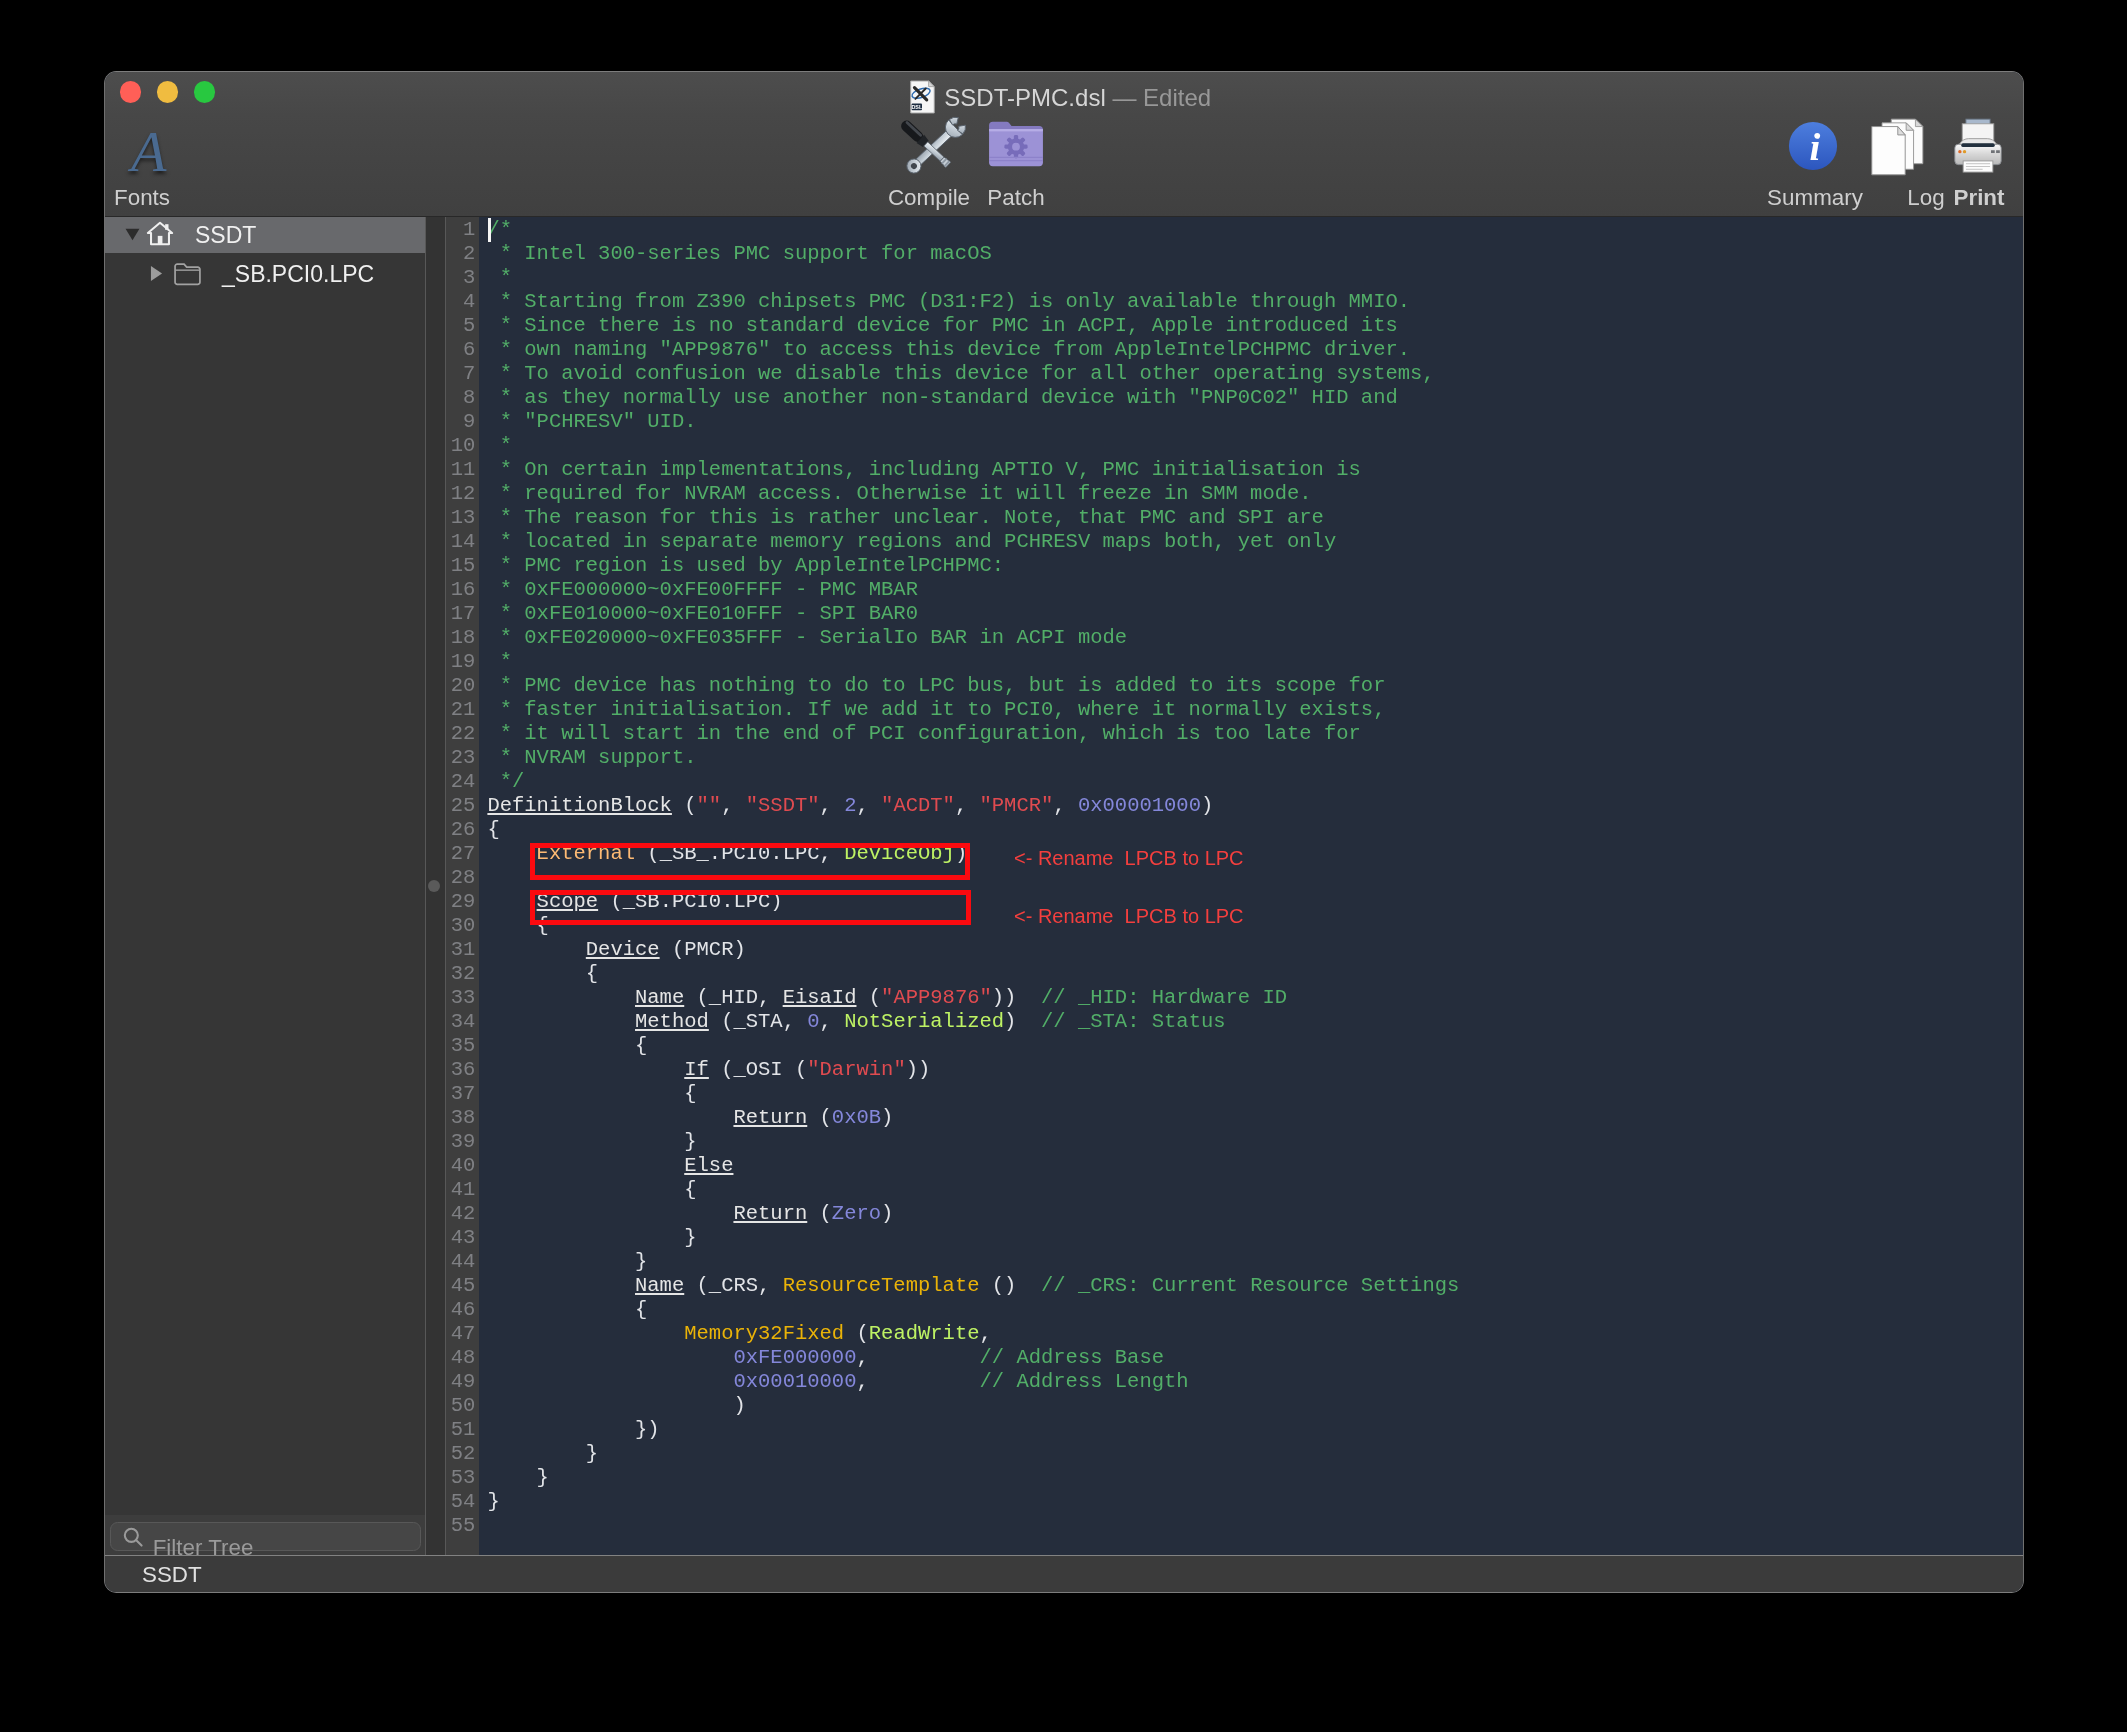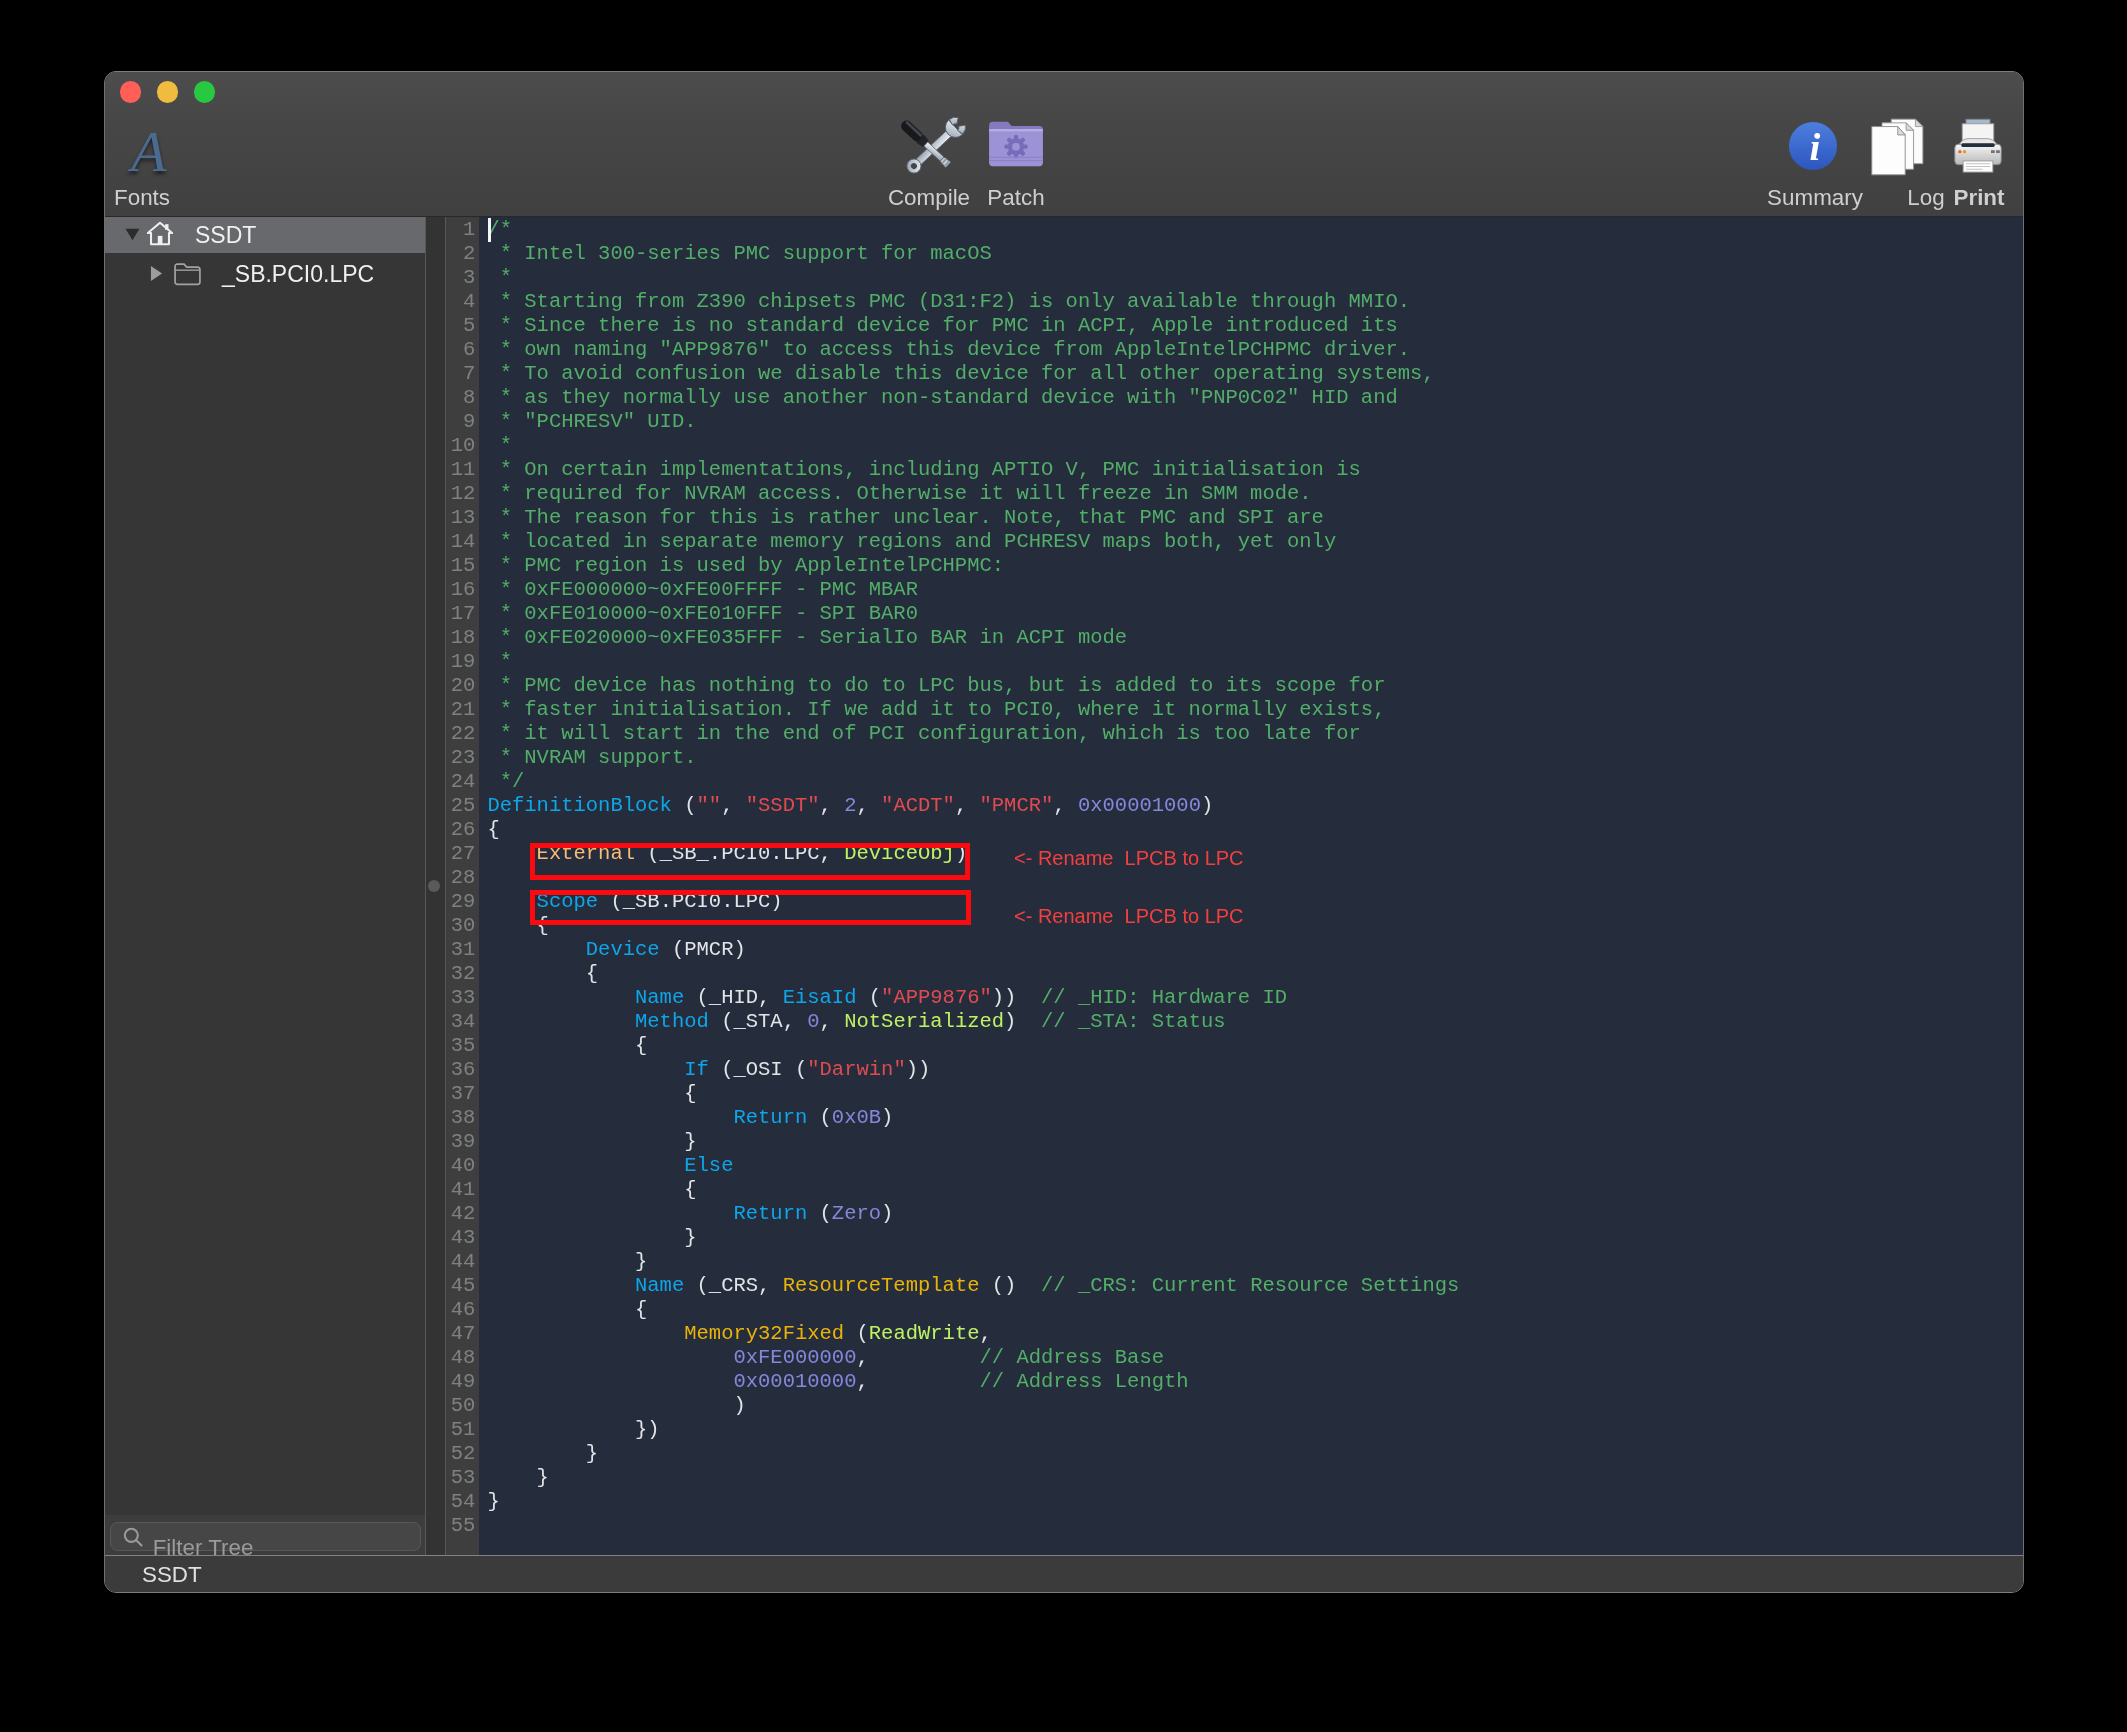--- a/index.html
+++ b/index.html
@@ -22,36 +22,45 @@
   #filterbox span{position:absolute;left:42px;top:12px;font-size:22.4px;color:#9a9a9a;}
   
   #divider{position:absolute;left:320px;top:145px;width:21.4px;height:1338px;background:#333333;
      border-left:1.9px solid #585858;border-right:1.9px solid #585858;}
   #gutter{position:absolute;left:341px;top:145px;width:33px;height:1338px;background:#3e3e3e;}
   #editor{position:absolute;left:374px;top:145px;width:1544px;height:1338px;background:#252d3c;}
   pre{margin:0;font-family:"Liberation Mono",monospace;font-size:20.5px;line-height:24px;}
   #nums{position:absolute;right:3.7px;top:0.9px;text-align:right;color:#7f8084;}
   #codep{position:absolute;left:8.4px;top:0.9px;color:#e2e4e8;}
   i{font-style:normal;}
-  .m{color:#52ae68;} .k{color:#0ea5e9;} .o{color:#fdba74;} .t{color:#bef264;}
+  .m{color:#52ae68;} .k{color:#e5e5e5;text-decoration:underline;} .o{color:#fdba74;} .t{color:#bef264;}
   .s{color:#e04b50;} .n{color:#8487da;} .g{color:#eab308;}
   
   #status{position:absolute;left:0;top:1483px;width:1918px;height:37px;background:#3b3b3b;border-top:1.9px solid #828282;}
   #status span{position:absolute;left:37px;top:5.6px;font-size:22.4px;color:#e0e0e0;}
   
   .redbox{position:absolute;border:5.6px solid #fb0a0f;}
   .ann{position:absolute;color:#f43f3e;font-size:20px;line-height:34px;white-space:pre;}
   #caret{position:absolute;left:383px;top:146px;width:2.8px;height:24px;background:#f5f5f5;}
   #dot28{position:absolute;left:323px;top:808px;width:12px;height:12px;border-radius:50%;background:#5a5a5a;}
 </style></head><body>
 <div id="win">
   <div id="toolbar">
     <div class="tl" style="left:15px;background:#ff5f57"></div>
     <div class="tl" style="left:52px;background:#f0bc40"></div>
     <div class="tl" style="left:89px;background:#28c840"></div>
+    <div id="title"><svg style="vertical-align:-8.4px;font-size:26px" width="32" height="34" viewBox="0 0 34 36">
+      <path d="M5 1 h19 l6 6 v28 h-25 z" fill="#f6f6f6" stroke="#a8a8a8"></path>
+      <path d="M24 1 l6 6 h-6 z" fill="#d4d4d4" stroke="#a8a8a8"></path>
+      <ellipse cx="16" cy="14" rx="10" ry="4.5" fill="none" stroke="#2f6cb0" stroke-width="1.6" transform="rotate(-18 16 14)"></ellipse>
+      <path d="M9 8 L22 21" stroke="#2a2a2a" stroke-width="3.4" stroke-linecap="round"></path>
+          <path d="M21 9 L10 20" stroke="#2a2a2a" stroke-width="2" stroke-linecap="round"></path>
+      <rect x="6" y="25" width="11" height="7" rx="1" fill="#1d2c40"></rect>
+      <text x="11.5" y="30.8" font-size="5.8" fill="#fff" text-anchor="middle" font-family="Liberation Sans,sans-serif" font-weight="bold">DSL</text>
+    </svg> SSDT-PMC.dsl <span class="ed">— Edited</span></div>
 
     <div class="icon" style="left:22.4px;top:52px;width:60px;height:60px;overflow:visible;">
       <span style="font-family:'Liberation Serif',serif;font-style:italic;font-size:58px;color:#4a6a90;
         text-shadow:0 2.8px 3.7px rgba(0,0,0,.55);position:absolute;left:3.7px;top:-6.5px;">A</span>
     </div>
     <div class="lbl" style="left:37px;">Fonts</div>
 
     <svg class="icon" style="left:791px;top:42px;" width="71" height="67" viewBox="0 0 76 72">
       <defs>
         <linearGradient id="met" x1="0" y1="0" x2="1" y2="1">

